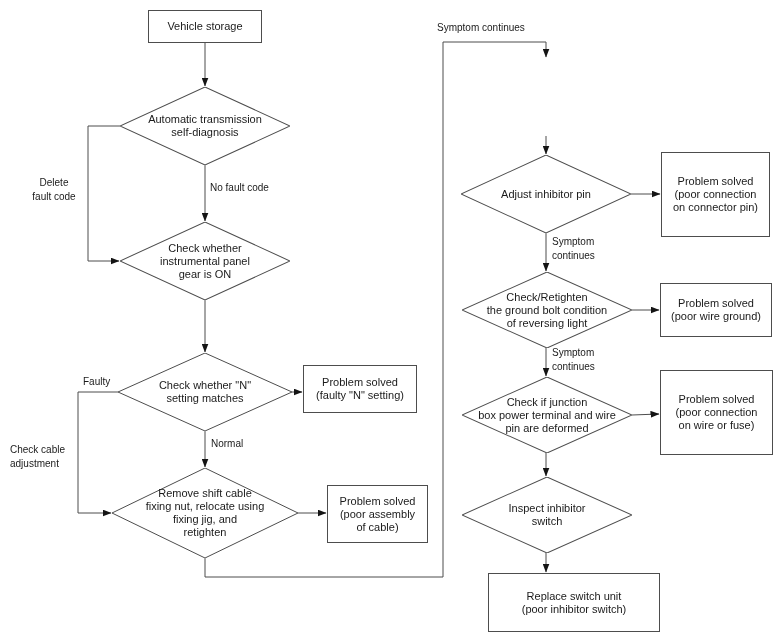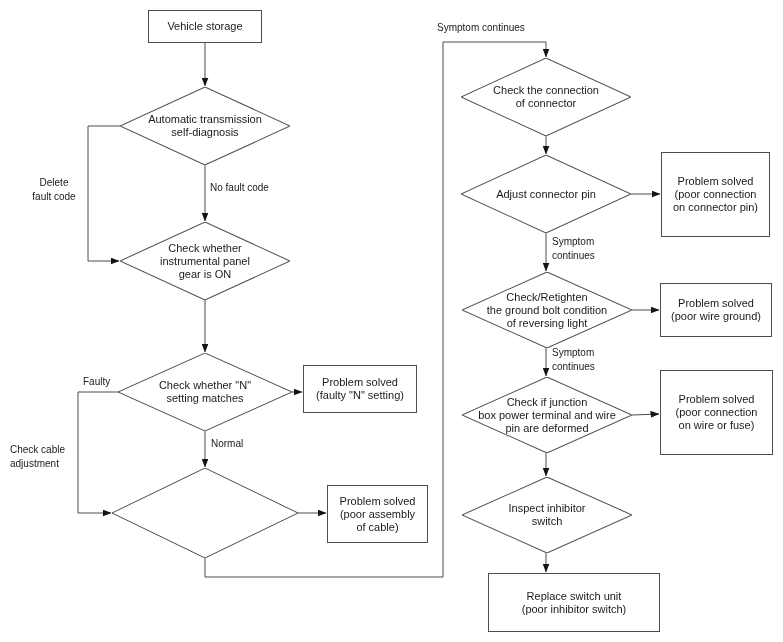--- a/index.html
+++ b/index.html
@@ -90,41 +90,38 @@
 
   <div class="node rectnode" style="left:303px;top:365px;width:114px;height:48px">
     <span class="nlabel">Problem solved
 (faulty "N" setting)</span>
   </div>
 
   <div class="node" style="left:112px;top:468px;width:186px;height:90px">
     <svg class="dshape" viewBox="0 0 100 100" preserveAspectRatio="none">
         <polygon points="50,0 100,50 50,100 0,50"></polygon>
       </svg>
+    <span class="nlabel">Remove shift cable
+fixing nut, relocate using
+fixing jig, and
+retighten</span>
   </div>
 
   <div class="node rectnode" style="left:327px;top:485px;width:101px;height:58px">
     <span class="nlabel">Problem solved
 (poor assembly
 of cable)</span>
   </div>
 
-  <div class="node" style="left:461px;top:58px;width:170px;height:78px">
-    <svg class="dshape" viewBox="0 0 100 100" preserveAspectRatio="none">
-        <polygon points="50,0 100,50 50,100 0,50"></polygon>
-      </svg>
-    <span class="nlabel">Check the connection
-of connector</span>
-  </div>
 
   <div class="node" style="left:461px;top:155px;width:170px;height:78px">
     <svg class="dshape" viewBox="0 0 100 100" preserveAspectRatio="none">
         <polygon points="50,0 100,50 50,100 0,50"></polygon>
       </svg>
-    <span class="nlabel">Adjust connector pin</span>
+    <span class="nlabel">Adjust inhibitor pin</span>
   </div>
 
   <div class="node rectnode" style="left:661px;top:152px;width:109px;height:85px">
     <span class="nlabel">Problem solved
 (poor connection
 on connector pin)</span>
   </div>
 
   <div class="node" style="left:462px;top:272px;width:170px;height:76px">
     <svg class="dshape" viewBox="0 0 100 100" preserveAspectRatio="none">

